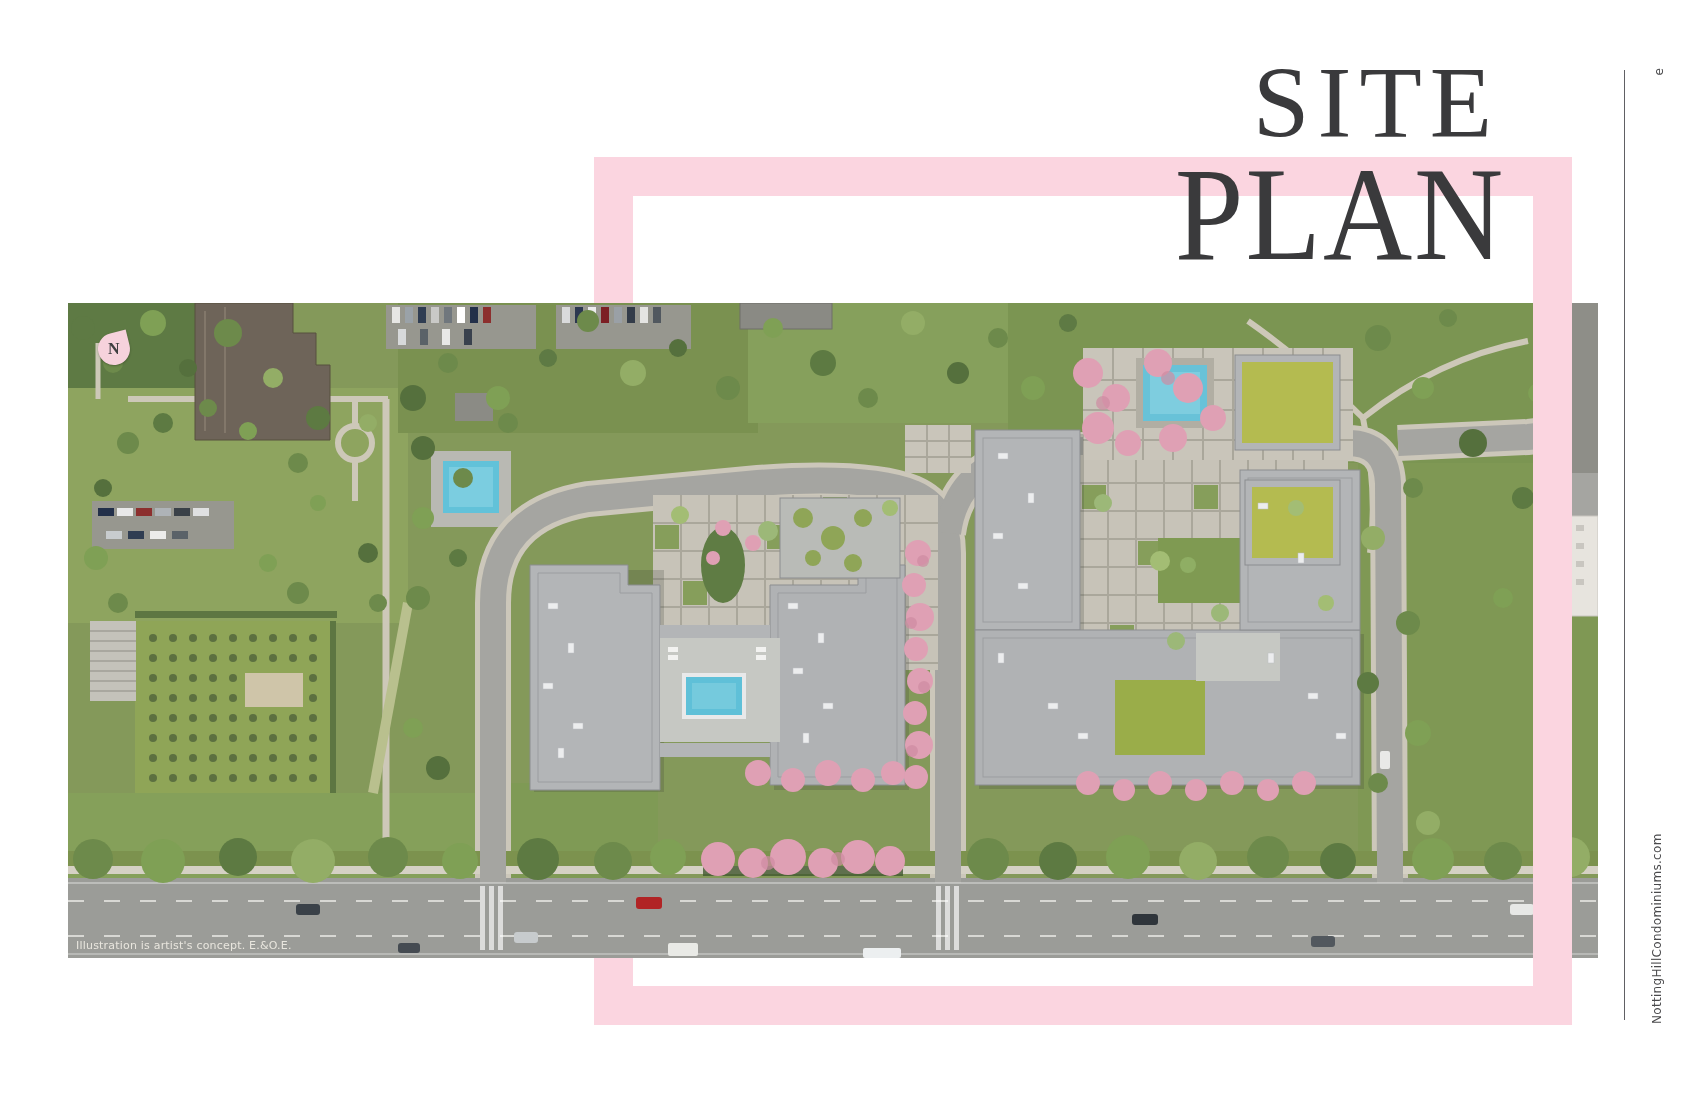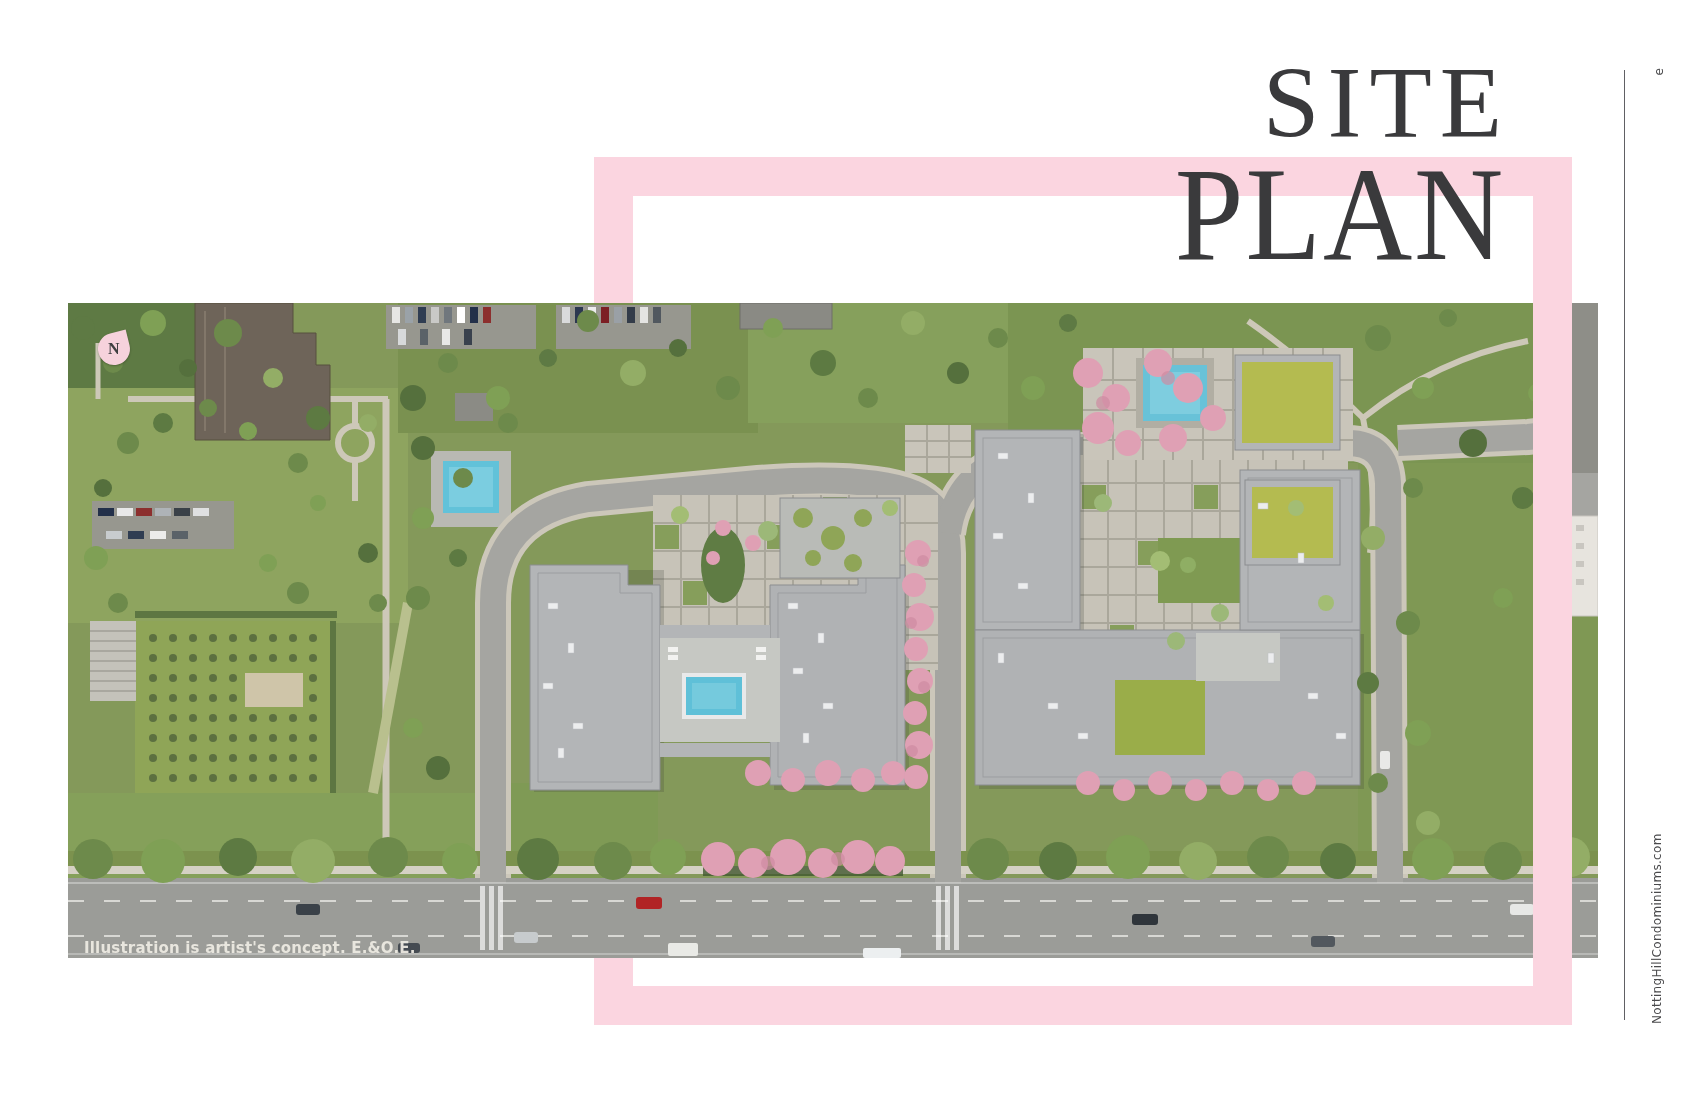--- a/index.html
+++ b/index.html
@@ -5,37 +5,37 @@
   html,body{margin:0;padding:0;background:#ffffff;}
   body{width:1700px;height:1100px;position:relative;overflow:hidden;
        font-family:"Liberation Sans",sans-serif;}
   .band{position:absolute;background:#fbd5e0;}
   .band-top{left:594px;top:157px;width:978px;height:39px;z-index:1;}
   .band-left{left:594px;top:157px;width:39px;height:868px;z-index:1;}
   .band-bottom{left:594px;top:986px;width:978px;height:39px;z-index:1;}
   .band-right{left:1533px;top:157px;width:39px;height:868px;z-index:3;}
   .title{position:absolute;right:195px;top:0;z-index:5;color:#3a3a3c;
          font-family:"Liberation Serif",serif;text-align:right;line-height:1;}
-  .title-l1{position:absolute;right:3px;top:52px;font-size:102px;
+  .title-l1{position:absolute;right:13px;top:52px;font-size:102px;
             letter-spacing:8px;margin-right:-8px;white-space:nowrap;text-align:right;}
   .title-l2{position:absolute;right:0;top:148px;font-size:133px;letter-spacing:2px;
             transform:scaleX(.93);transform-origin:right top;white-space:nowrap;}
   .photo{position:absolute;left:68px;top:303px;width:1530px;height:655px;
          z-index:2;overflow:hidden;background:#84995a;}
   .photo svg{display:block;}
   .north-pin{position:absolute;left:30px;top:30px;width:32px;height:32px;
              background:#f6d2dc;border-radius:50% 0 50% 50%;
              transform:rotate(-14deg);z-index:4;
              box-shadow:0 1px 2px rgba(40,50,30,.4);
              display:flex;align-items:center;justify-content:center;}
   .north-pin span{transform:rotate(14deg);font-family:"Liberation Serif",serif;
              font-weight:bold;font-size:16px;color:#3f3f41;}
-  .disclaimer{position:absolute;left:16px;top:636px;z-index:4;
-             font-size:15px;color:#edeae2;opacity:.95;letter-spacing:.2px;
-             font-family:"DejaVu Sans",sans-serif;font-weight:bold;}
+  .disclaimer{position:absolute;left:8px;top:636px;z-index:4;
+             font-size:11px;color:#edeae2;opacity:.95;letter-spacing:.2px;
+             font-family:"DejaVu Sans",sans-serif;}
   .margin-rule{position:absolute;left:1624px;top:70px;width:1px;height:950px;
              background:#606064;z-index:6;}
   .vtext{position:absolute;writing-mode:vertical-rl;transform:rotate(180deg);
              color:#4a4a4c;font-family:"DejaVu Sans",sans-serif;z-index:6;}
   .page-marker{left:1652px;top:68px;font-size:12px;}
   .website{left:1650px;top:868px;height:156px;font-size:12px;letter-spacing:.3px;}
 </style>
 </head>
 <body>
 

